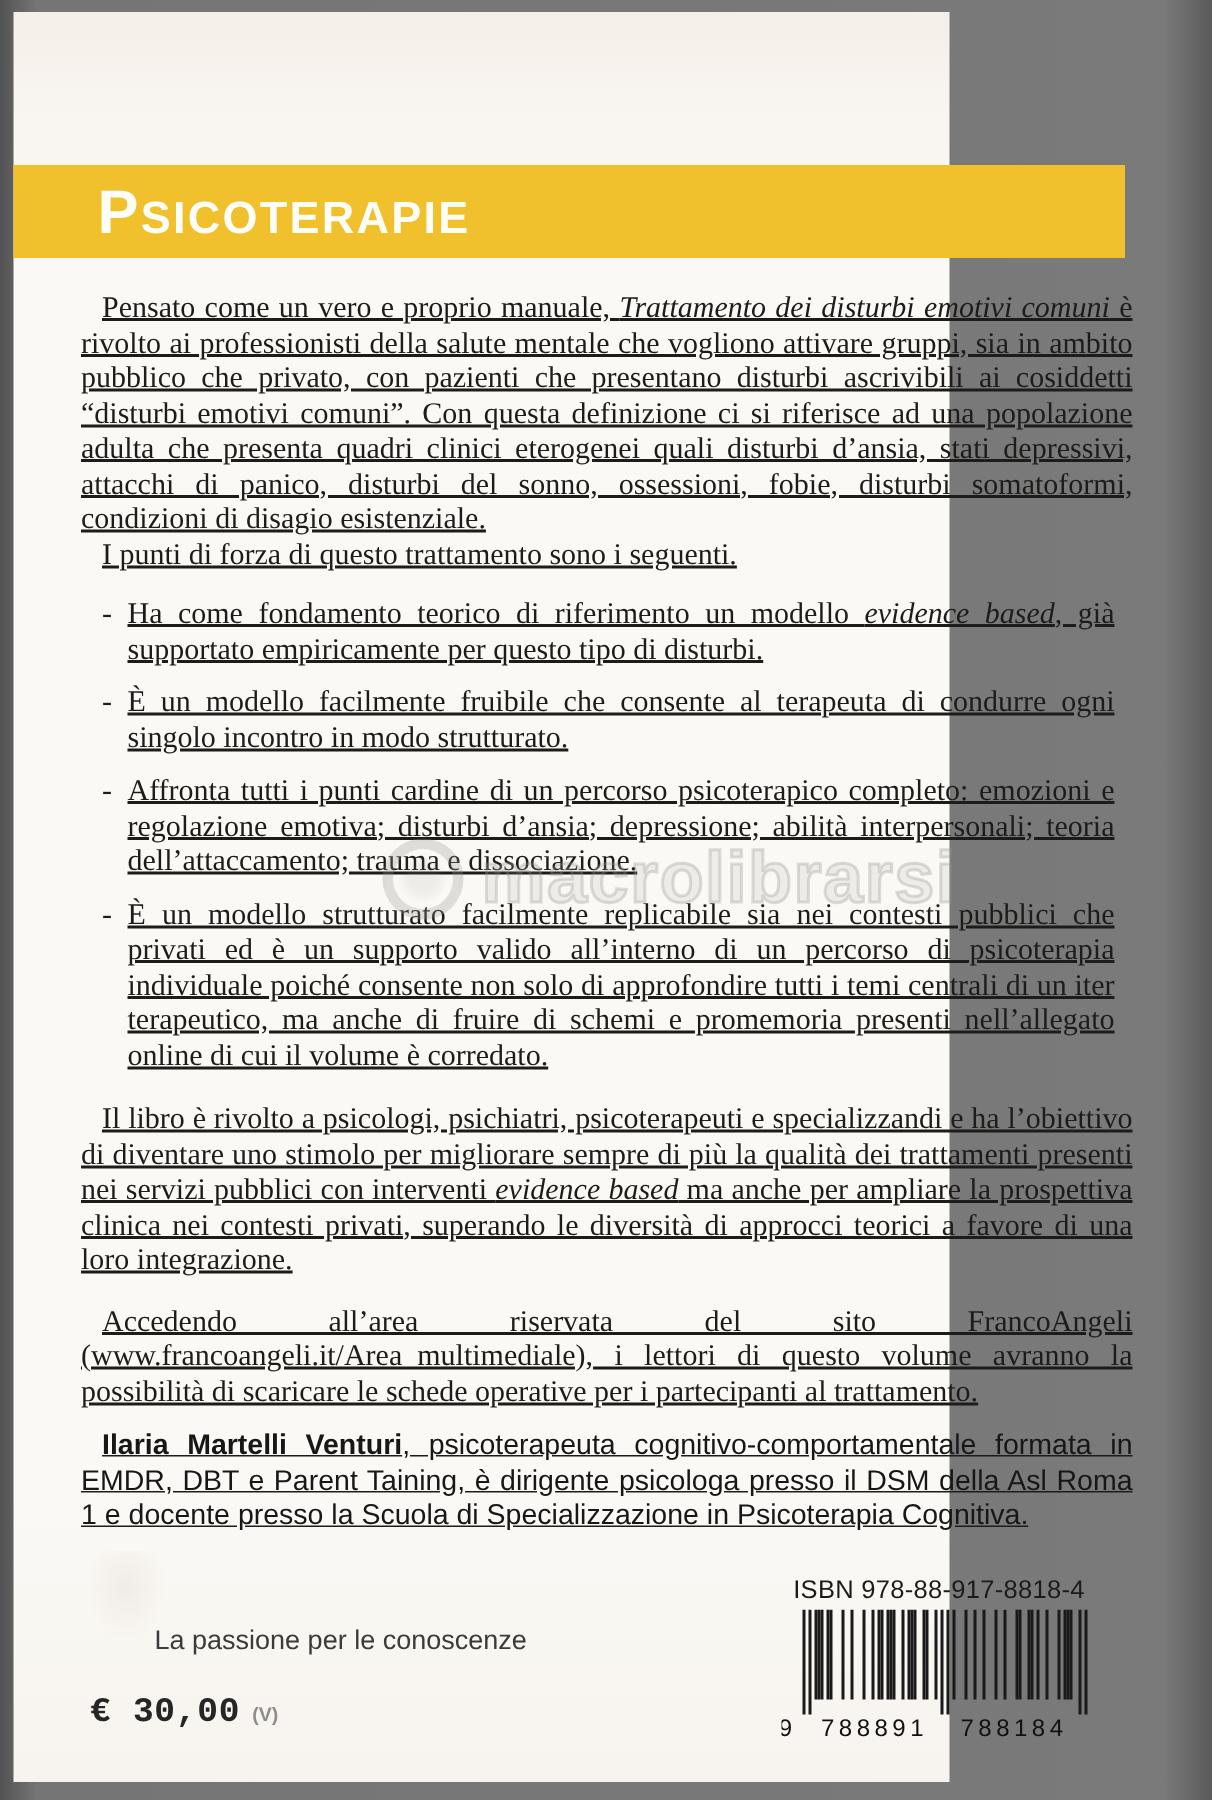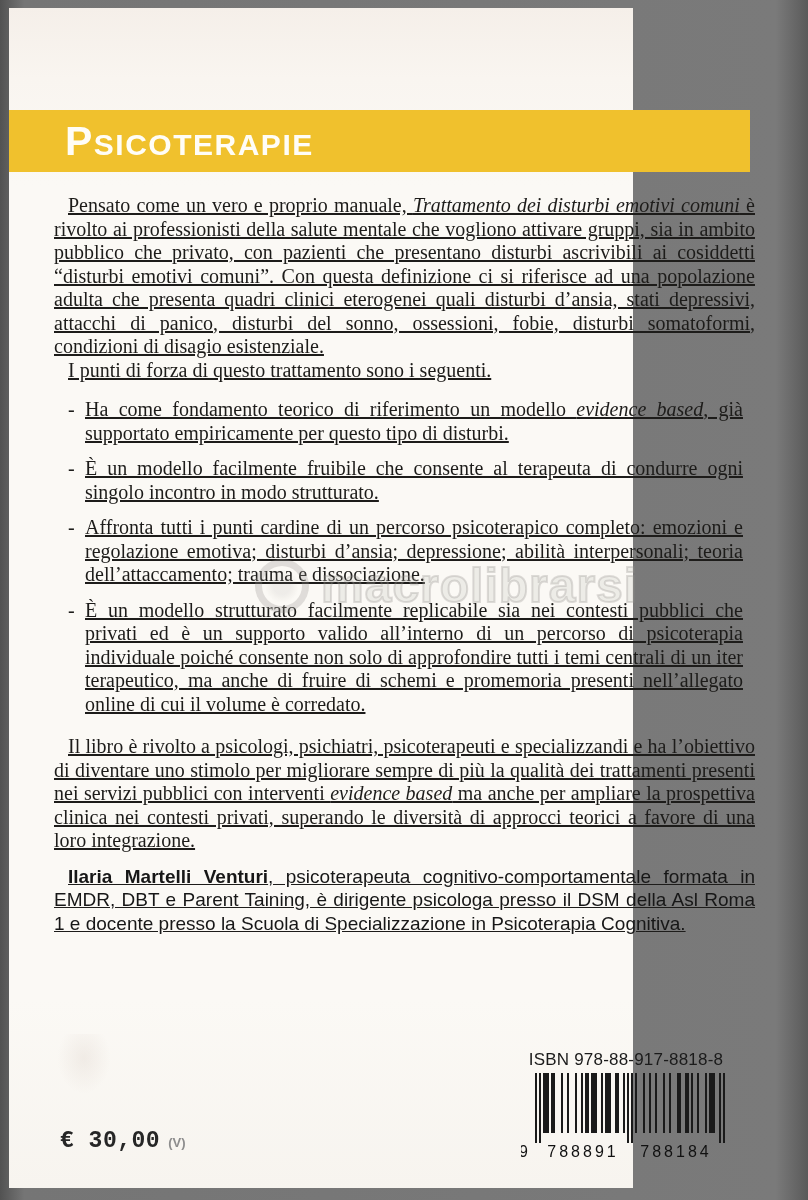--- a/index.html
+++ b/index.html
@@ -89,38 +89,40 @@
     <p class="para indent"><span>I punti di forza di questo trattamento sono i seguenti.</span></p>
 
     <div class="bullets">
       <p class="para bullet"><span>Ha come fondamento teorico di riferimento un modello </span><span class="it">evidence based</span><span>, già supportato empiricamente per questo tipo di disturbi.</span></p>
       <p class="para bullet"><span>È un modello facilmente fruibile che consente al terapeuta di condurre ogni singolo incontro in modo strutturato.</span></p>
       <p class="para bullet"><span>Affronta tutti i punti cardine di un percorso psicoterapico completo: emozioni e regolazione emotiva; disturbi d’ansia; depressione; abilità interpersonali; teoria dell’attaccamento; trauma e dissociazione.</span></p>
       <p class="para bullet"><span>È un modello strutturato facilmente replicabile sia nei contesti pubblici che privati ed è un supporto valido all’interno di un percorso di psicoterapia individuale poiché consente non solo di approfondire tutti i temi centrali di un iter terapeutico, ma anche di fruire di schemi e promemoria presenti nell’allegato online di cui il volume è corredato.</span></p>
     </div>
 
     <p class="para indent closing-1"><span>Il libro è rivolto a psicologi, psichiatri, psicoterapeuti e specializzandi e ha l’obiettivo di diventare uno stimolo per migliorare sempre di più la qualità dei trattamenti presenti nei servizi pubblici con interventi </span><span class="it">evidence based</span><span> ma anche per ampliare la prospettiva clinica nei contesti privati, superando le diversità di approcci teorici a favore di una loro integrazione.</span></p>
+    <p class="para indent closing-2"><span>Accedendo all’area riservata del sito FrancoAngeli (www.francoangeli.it/Area_multimediale), i lettori di questo volume avranno la possibilità di scaricare le schede operative per i partecipanti al trattamento.</span></p>
 
     <p class="para bio"><span class="bd">Ilaria Martelli Venturi</span><span>, psicoterapeuta cognitivo-comportamentale formata in EMDR, DBT e Parent Taining, è dirigente psicologa presso il DSM della Asl Roma 1 e docente presso la Scuola di Specializzazione in Psicoterapia Cognitiva.</span></p>
   </div>
 
   <div class="watermark">
     <span class="wm-ring"></span>
     <span class="wm-text">macrolibrarsi</span>
   </div>
 
   <div class="ghost-logo"></div>
 
+  <div class="tagline">La passione per le conoscenze</div>
 
   <div class="price-line">
     <span class="price">€ 30,00</span><span class="price-note">(V)</span>
   </div>
 
   <div class="barcode-block">
-    <p class="isbn-label">ISBN 978-88-917-8818-8</p>
+    <p class="isbn-label">ISBN 978-88-917-8818-4</p>
     <svg class="barcode-svg" id="barcode" width="210" height="90" viewBox="0 0 210 90">
         <rect x="14" y="0" width="2" height="70" fill="#1a1a1a"></rect>
         <rect x="18" y="0" width="2" height="70" fill="#1a1a1a"></rect>
         <rect x="22" y="0" width="2" height="60" fill="#1a1a1a"></rect>
         <rect x="24" y="0" width="2" height="60" fill="#1a1a1a"></rect>
         <rect x="26" y="0" width="2" height="60" fill="#1a1a1a"></rect>
         <rect x="30" y="0" width="2" height="60" fill="#1a1a1a"></rect>
         <rect x="32" y="0" width="2" height="60" fill="#1a1a1a"></rect>
         <rect x="40" y="0" width="2" height="60" fill="#1a1a1a"></rect>
         <rect x="46" y="0" width="2" height="60" fill="#1a1a1a"></rect>

